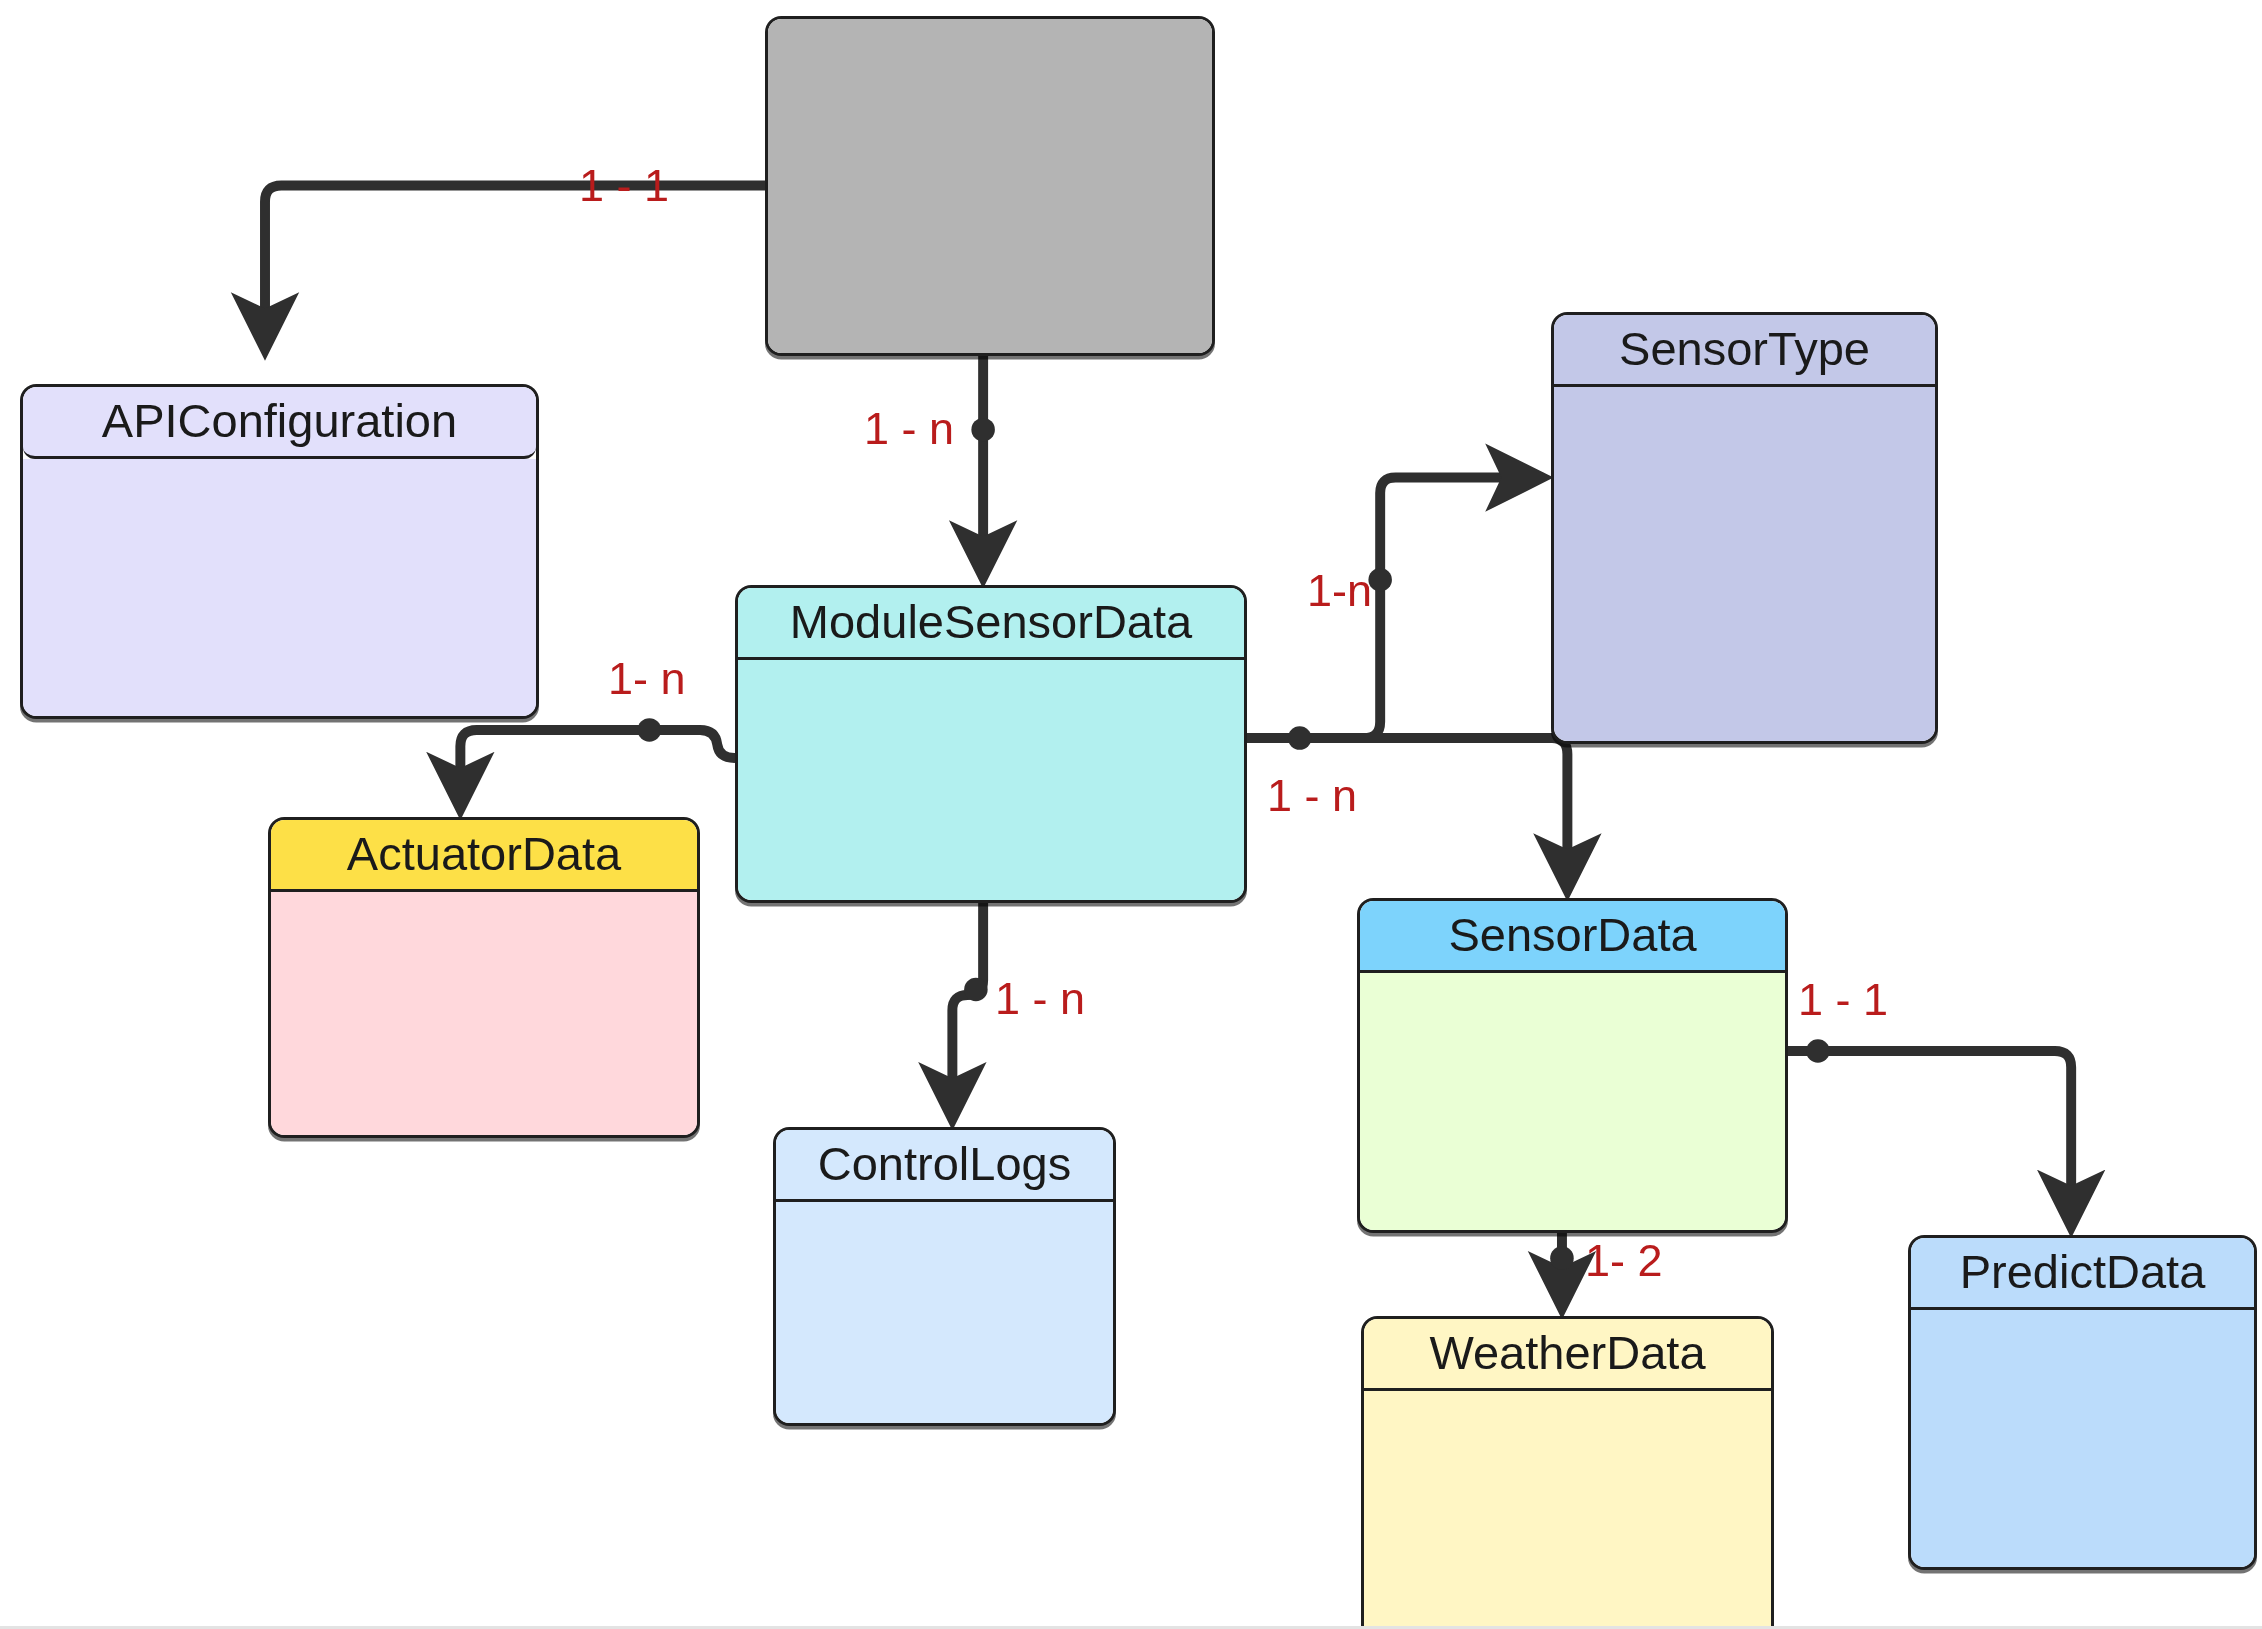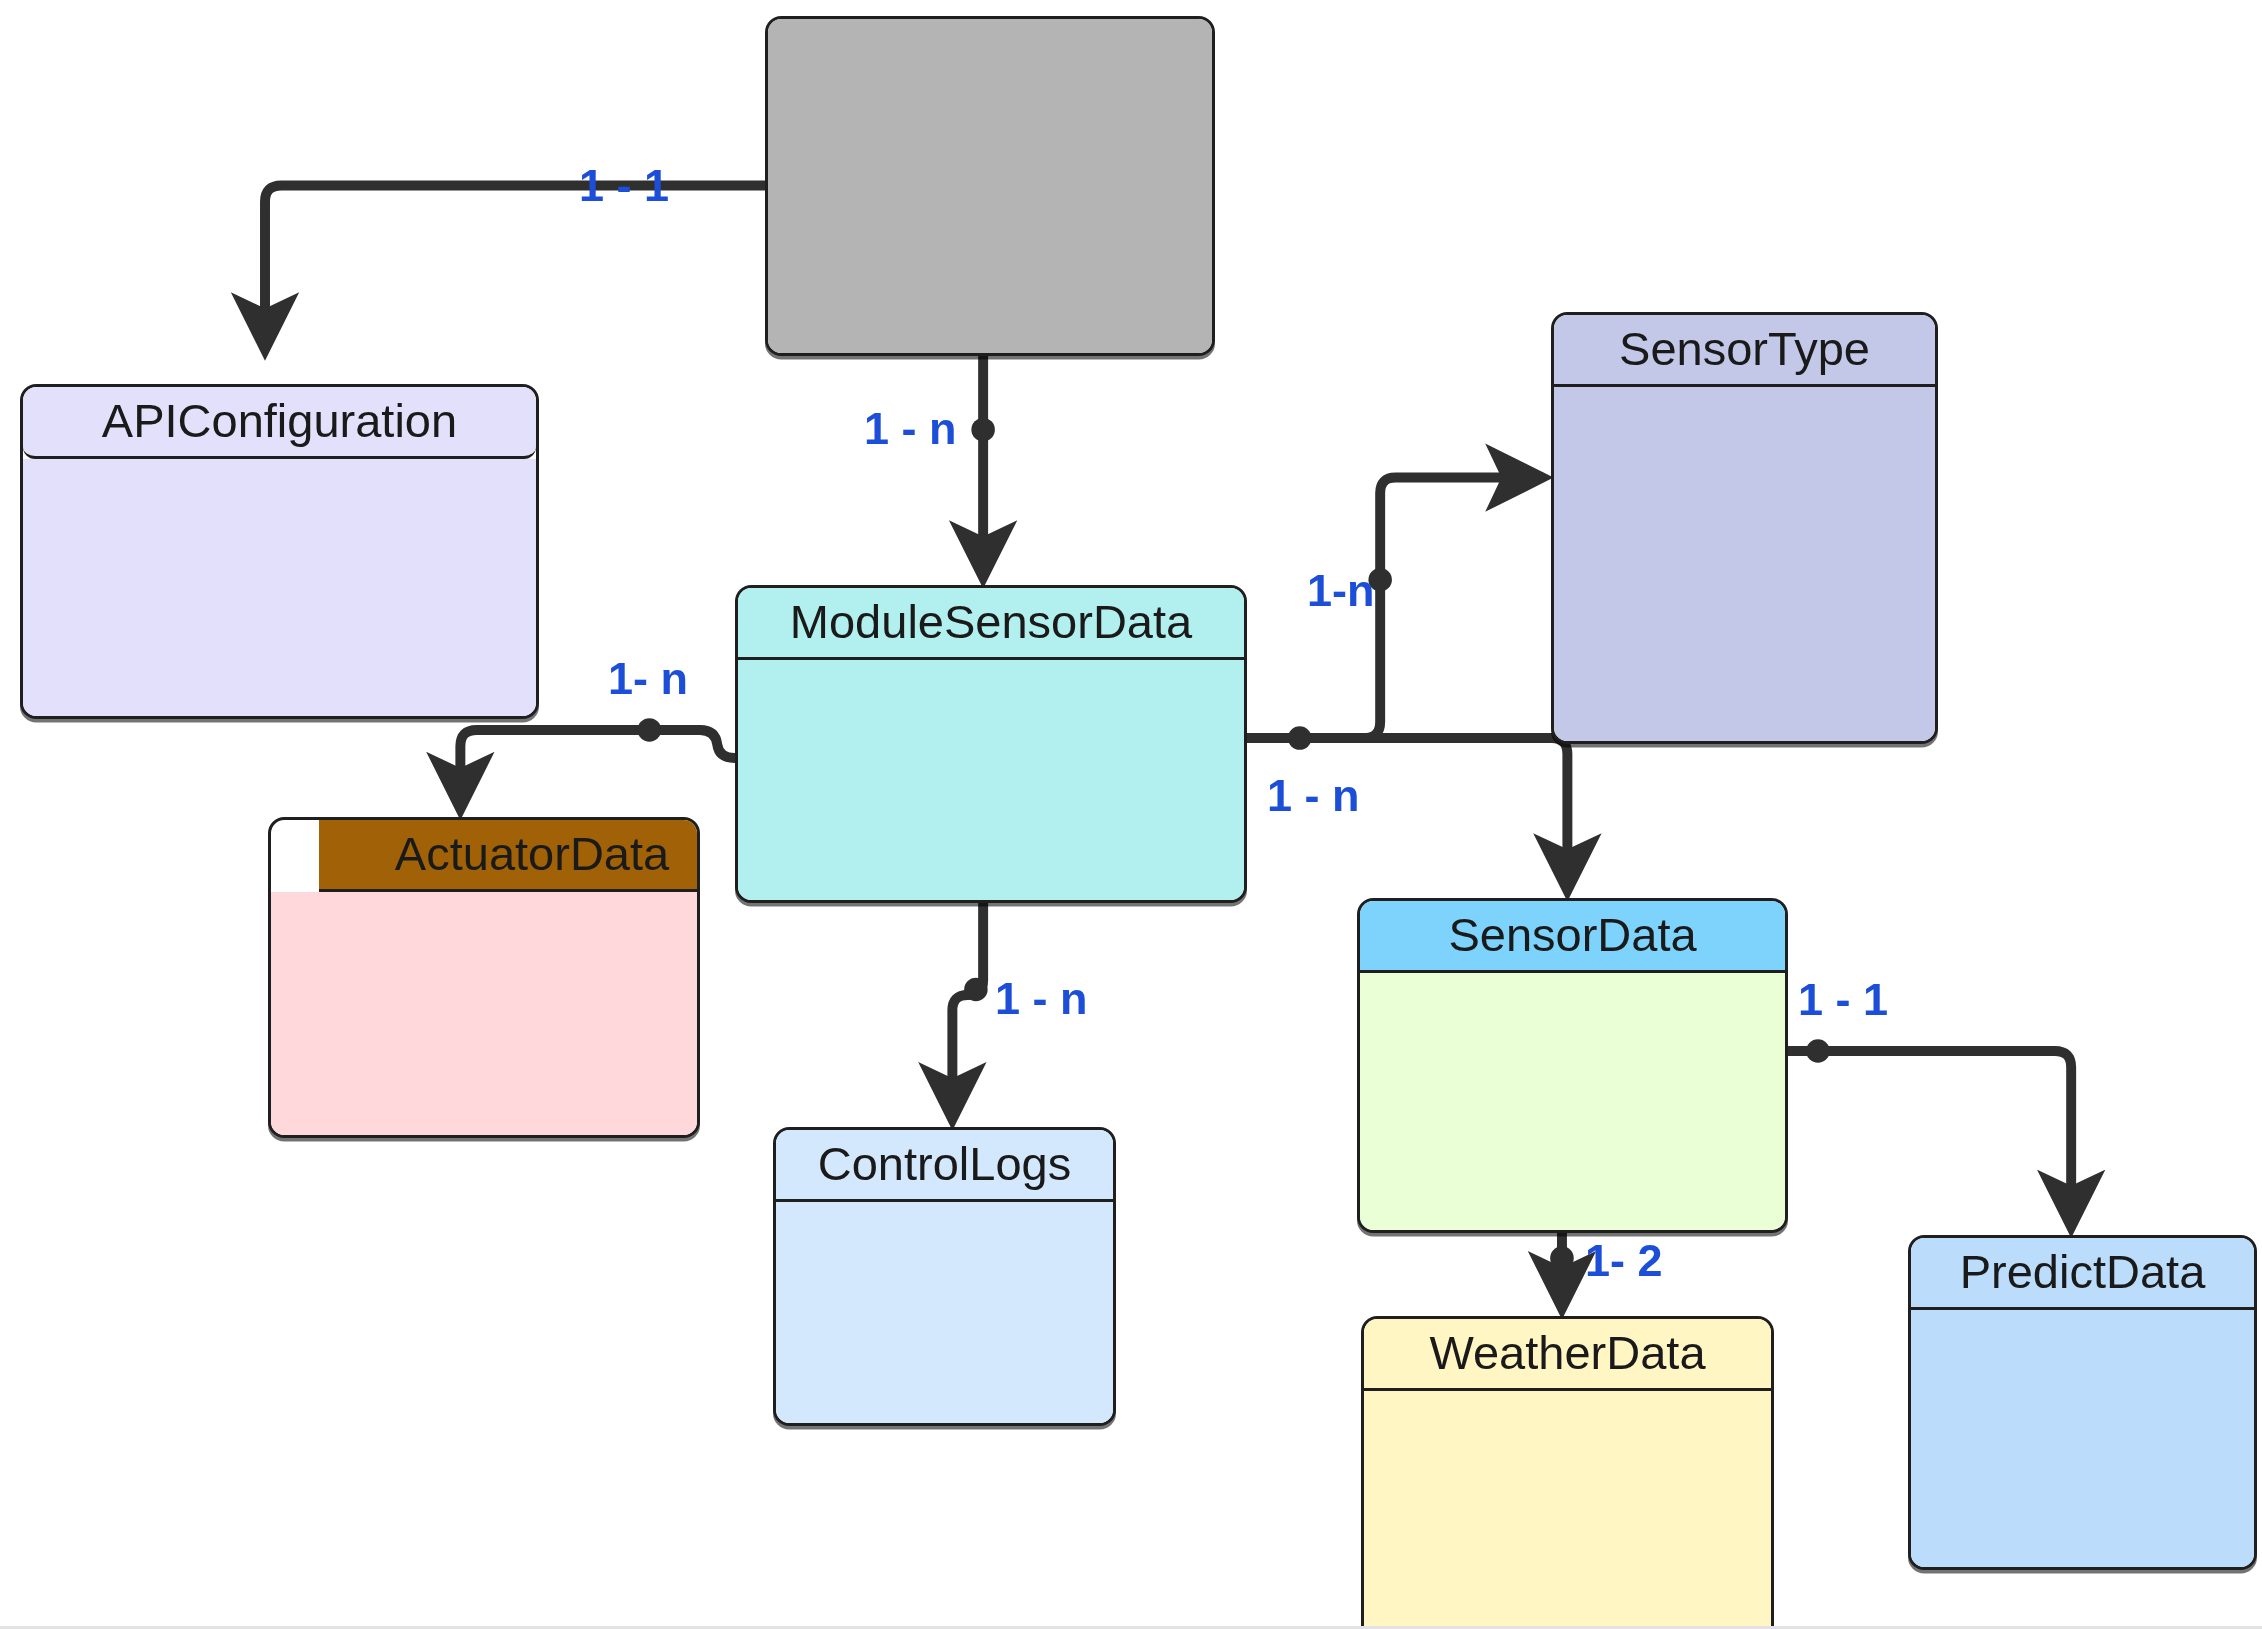--- a/index.html
+++ b/index.html
@@ -50,25 +50,24 @@
   }
   .entity-inner {
     display: flex;
     flex-direction: column;
     width: 100%;
     height: 100%;
   }
   .edge-label {
     position: absolute;
     font-size: 45px;
-    color: #1d4ed8;
+    color: #b91c1c;
     white-space: nowrap;
     background: transparent;
     line-height: 1;
-    font-weight: bold;
   }
   .bottom-rule {
     position: absolute;
     left: 0;
     bottom: 0;
     width: 2262px;
     height: 2.7px;
     background: #e3e3e3;
   }
 </style>
@@ -146,21 +145,21 @@
 
   <div class="entity" style="left:735px; top:585px; width:512px; height:318px;">
     <div class="entity-inner">
       <div class="entity-title" style="background:#b2f0ef;">ModuleSensorData</div>
       <div class="entity-body" style="background:#b2f0ef;"></div>
     </div>
   </div>
 
   <div class="entity" style="left:268px; top:817px; width:432px; height:321px;">
     <div class="entity-inner">
-      <div class="entity-title" style="background:#a16207;margin-left:48px;">ActuatorData</div>
+      <div class="entity-title" style="background:#fde047;">ActuatorData</div>
       <div class="entity-body" style="background:#ffd8dc;"></div>
     </div>
   </div>
 
   <div class="entity" style="left:1357px; top:898px; width:431px; height:335px;">
     <div class="entity-inner">
       <div class="entity-title" style="background:#7dd3fc;">SensorData</div>
       <div class="entity-body" style="background:#eaffd5;"></div>
     </div>
   </div>

